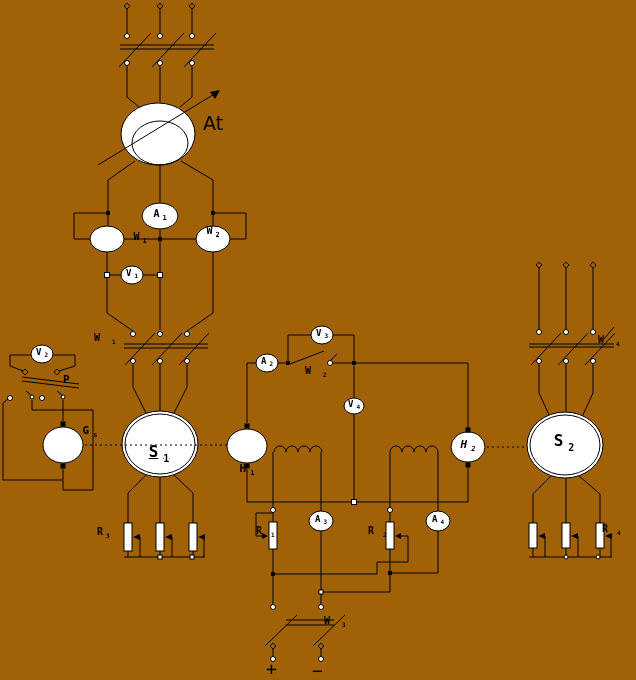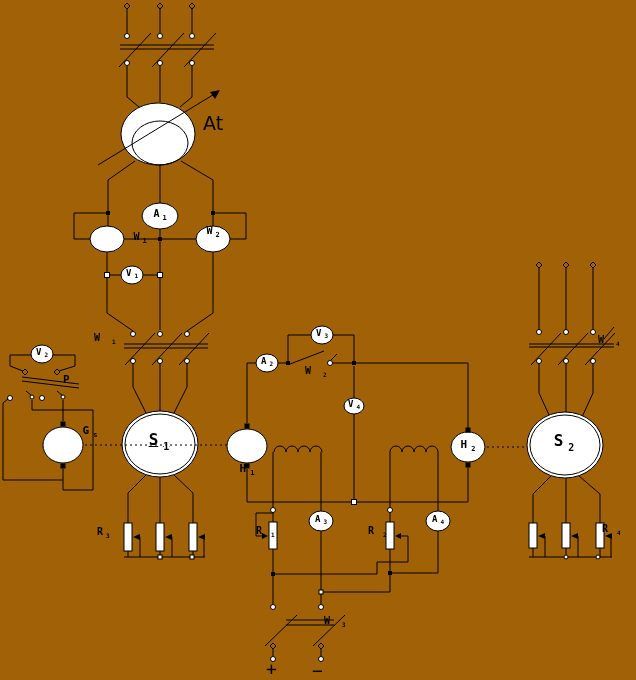--- a/index.html
+++ b/index.html
@@ -220,22 +220,22 @@
   <div class="lbl meter ctr" style="left:132px;top:274px;"><span>V</span><span class="sub">1</span></div>
   <div class="lbl meter ctr" style="left:42px;top:353px;"><span>V</span><span class="sub">2</span></div>
   <div class="lbl meter ctr" style="left:322px;top:334px;"><span>V</span><span class="sub">3</span></div>
   <div class="lbl meter ctr" style="left:267px;top:362px;"><span>A</span><span class="sub">2</span></div>
   <div class="lbl meter ctr" style="left:354px;top:405px;"><span>V</span><span class="sub">4</span></div>
   <div class="lbl meter ctr" style="left:321px;top:520px;"><span>A</span><span class="sub">3</span></div>
   <div class="lbl meter ctr" style="left:438px;top:520px;"><span>A</span><span class="sub">4</span></div>
 
   <div class="lbl mach ctr" style="left:63px;top:432px;margin-left:27px;"><span>G</span><span class="sub">s</span></div>
   <div class="lbl mach ctr" style="left:247px;top:470px;"><span>H</span><span class="sub">1</span></div>
-  <div class="lbl mach ctr" style="left:468px;top:446px;"><span>H</span><span class="sub">2</span></div>
-  <div class="lbl machL ctr" style="left:159px;top:442px;text-decoration:underline;"><span>S</span><span class="sub">1</span></div>
+  <div class="lbl mach ctr" style="left:468px;top:446px;font-style:italic;"><span>H</span><span class="sub">2</span></div>
+  <div class="lbl machL ctr" style="left:159px;top:454px;text-decoration:underline;"><span>S</span><span class="sub">1</span></div>
   <div class="lbl machL ctr" style="left:564px;top:443px;"><span>S</span><span class="sub">2</span></div>
 
   <div class="lbl sw" style="left:94px;top:333px;"><span>W</span><span class="sub">1</span></div>
   <div class="lbl sw" style="left:305px;top:366px;"><span>W</span><span class="sub">2</span></div>
   <div class="lbl sw" style="left:324px;top:616px;"><span>W</span><span class="sub">3</span></div>
   <div class="lbl sw" style="left:598px;top:335px;"><span>W</span><span class="sub">4</span></div>
   <div class="lbl sw" style="left:63px;top:374px;font-size:11px;"><span>P</span></div>
 
   <div class="lbl rh" style="left:256px;top:526px;"><span>R</span><span class="sub">1</span></div>
   <div class="lbl rh" style="left:368px;top:526px;"><span>R</span><span class="sub">2</span></div>

